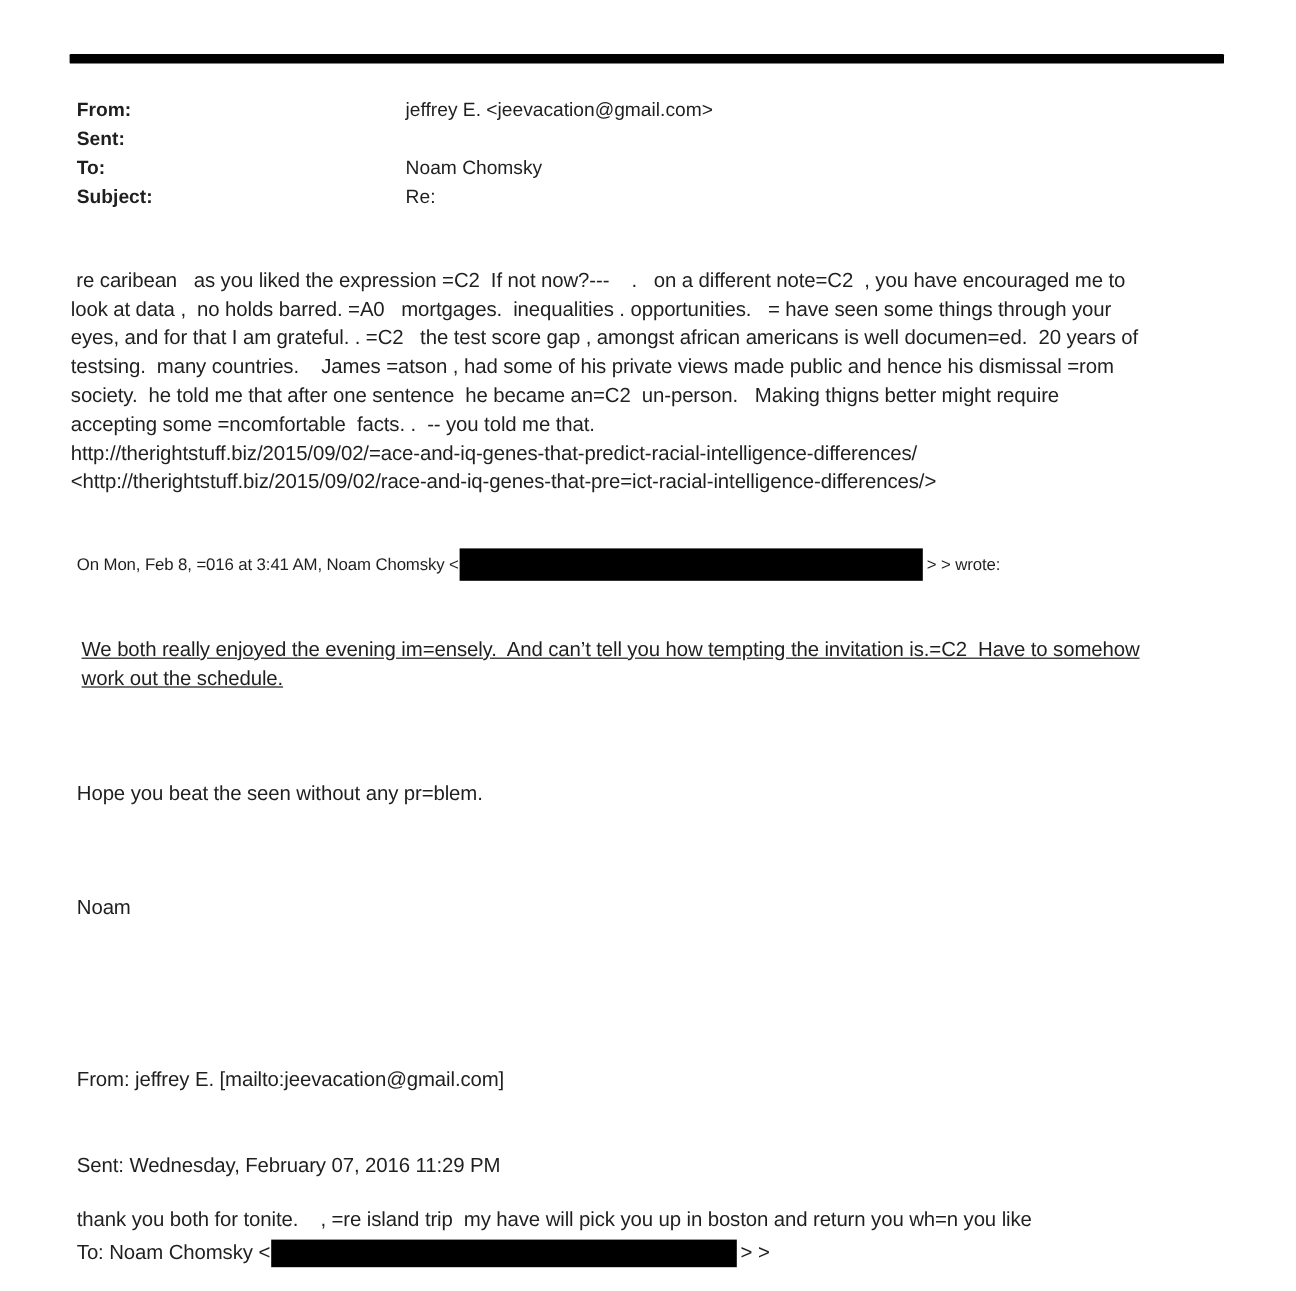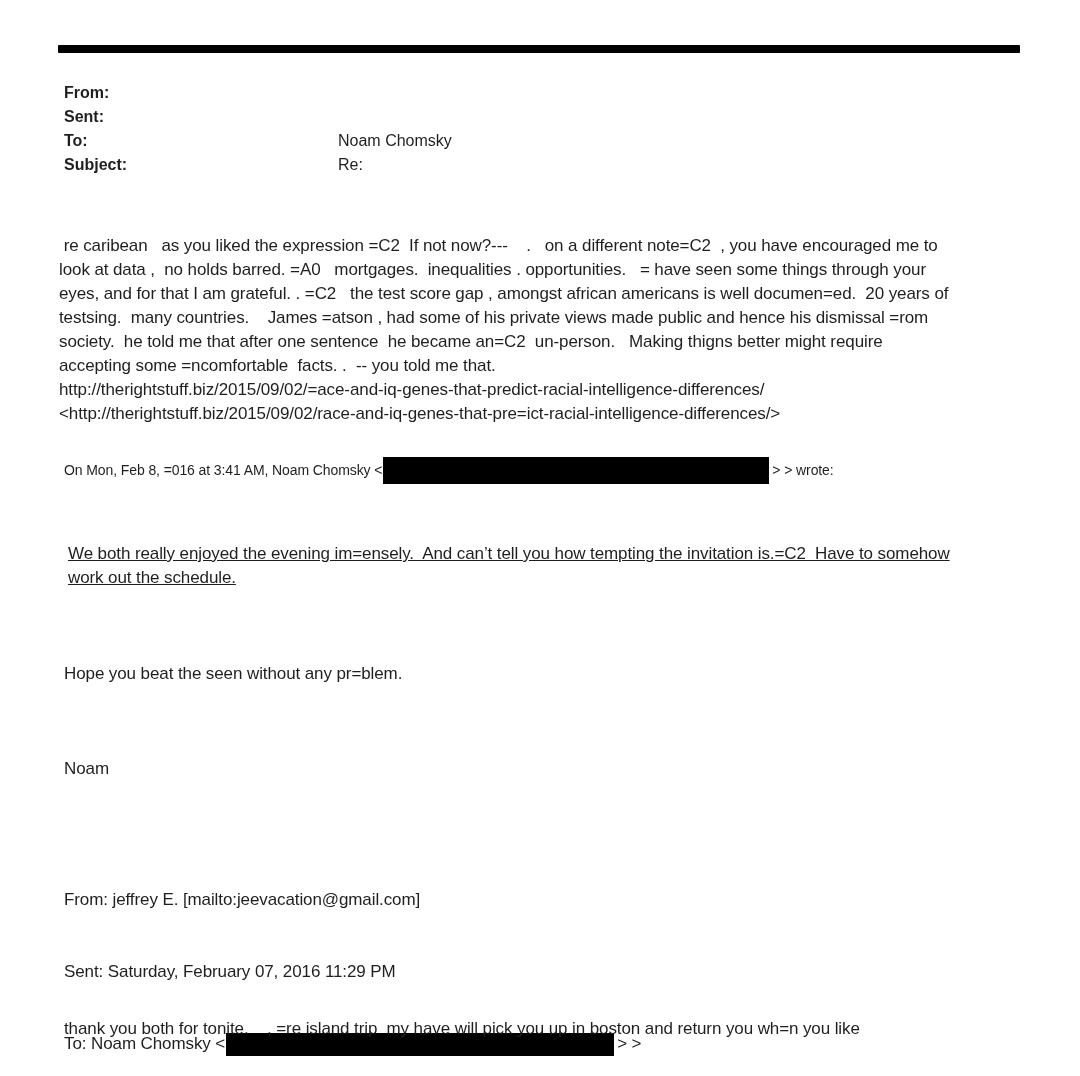--- a/index.html
+++ b/index.html
@@ -38,21 +38,20 @@
   }
   .hlabel { font-weight: bold; }
   .hvalue { white-space: pre; }
 
   .para {
     white-space: pre-wrap;
     font-size: 17px;
     line-height: 24px;
     letter-spacing: -0.1px;
     width: 1014px;
-    margin-top: 12px;
   }
   .p1  { left: 59px;  top: 222px; }
   .attribution {
     left: 64px;
     top: 456px;
     display: flex;
     align-items: center;
     font-size: 14px;
     line-height: 28px;
     letter-spacing: -0.1px;
@@ -87,20 +86,21 @@
   .r2 { width: 388px; height: 23px; margin: 0 3px 0 1px; }
 </style>
 </head>
 <body>
 
 <div class="abs top-rule"></div>
 
 <div class="abs email-header">
   <div class="hrow">
     <span class="hlabel">From:</span>
+    <span class="hvalue">jeffrey E. &lt;jeevacation@gmail.com&gt;</span>
   </div>
   <div class="hrow">
     <span class="hlabel">Sent:</span>
   </div>
   <div class="hrow">
     <span class="hlabel">To:</span>
     <span class="hvalue">Noam Chomsky</span>
   </div>
   <div class="hrow">
     <span class="hlabel">Subject:</span>
@@ -125,21 +125,21 @@
 
 <div class="abs para p2">We both really enjoyed the evening im=ensely.  And can’t tell you how tempting the invitation is.=C2  Have to somehow
 work out the schedule.</div>
 
 <div class="abs para p3">Hope you beat the seen without any pr=blem.</div>
 
 <div class="abs para sig">Noam</div>
 
 <div class="abs quoted">
   <div>From: jeffrey E. [mailto:jeevacation@gmail.com]</div>
-  <div>Sent: Saturday, February 07, 2016 11:29 PM</div>
+  <div>Sent: Wednesday, February 07, 2016 11:29 PM</div>
   <div class="to-line">
     <span>To: Noam Chomsky &lt;</span>
     <span class="redaction r2"></span>
     <span>&gt; &gt;</span>
   </div>
   
 </div>
 
 <div class="abs para p4">thank you both for tonite.    , =re island trip  my have will pick you up in boston and return you wh=n you like</div>
 

